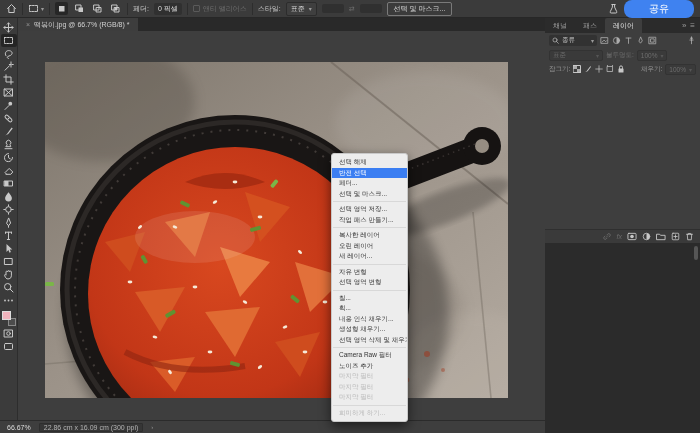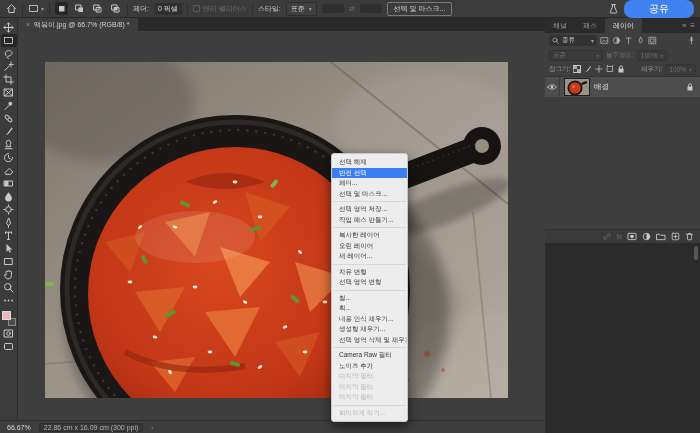--- a/index.html
+++ b/index.html
@@ -519,44 +519,20 @@
             <rect class="icf" x="1.5" y="3.5" width="5" height="4" rx=".6"></rect>
             <path class="ic" d="M2.5 3.5V2.4a1.5 1.5 0 013 0v1.1"></path>
           </svg>
         </span>
       <span class="plabel dim" style="margin-left:auto;">채우기:</span>
       <div class="psel dim">
           <span>100%</span>
           <span class="caret">▾</span>
         </div>
     </div>
-    <div id="layer-list">
-      <div class="layer-row">
-        <div class="eye-cell">
-          <svg width="10" height="8" viewBox="0 0 11 8">
-              <path class="ic" d="M.8 4C3 .8 8 .8 10.2 4 8 7.2 3 7.2 .8 4Z"></path>
-              <circle class="icf" cx="5.5" cy="4" r="1.5"></circle>
-            </svg>
-        </div>
-        <svg class="layer-thumb" viewBox="0 0 24 16" preserveAspectRatio="none">
-          <rect width="24" height="16" fill="#9a9187"></rect>
-          <circle cx="10" cy="9" r="7.5" fill="#1a1716"></circle>
-          <circle cx="10" cy="9" r="5.8" fill="#c43a1a"></circle>
-          <circle cx="8.5" cy="7.5" r="1.6" fill="#e06a32"></circle>
-          <rect x="16" y="4" width="6" height="2.4" rx="1.2" fill="#1a1716" transform="rotate(-20 16 4)"></rect>
-        </svg>
-        <span class="layer-name">배경</span>
-        <span class="layer-lock">
-            <svg width="8" height="8" viewBox="0 0 8 8">
-              <rect class="icf" x="1.5" y="3.5" width="5" height="4" rx=".6"></rect>
-              <path class="ic" d="M2.5 3.5V2.4a1.5 1.5 0 013 0v1.1"></path>
-            </svg>
-          </span>
-      </div>
-    </div>
     <div id="panel-footer">
       <span class="foot-dis">
           <svg width="10" height="9" viewBox="0 0 11 11">
             <path class="ic" d="M4.5 6.5 6.5 4.5M3 5 1.8 6.2a1.8 1.8 0 002.5 2.5L5.5 7.5M8 6l1.2-1.2a1.8 1.8 0 00-2.5-2.5L5.5 3.5"></path>
           </svg>
         </span>
       <span class="fx-label foot-dis">fx</span>
       <span>
           <svg width="10" height="9" viewBox="0 0 11 10">
             <rect class="ic" x="1" y="1.5" width="9" height="7" rx="1"></rect>

